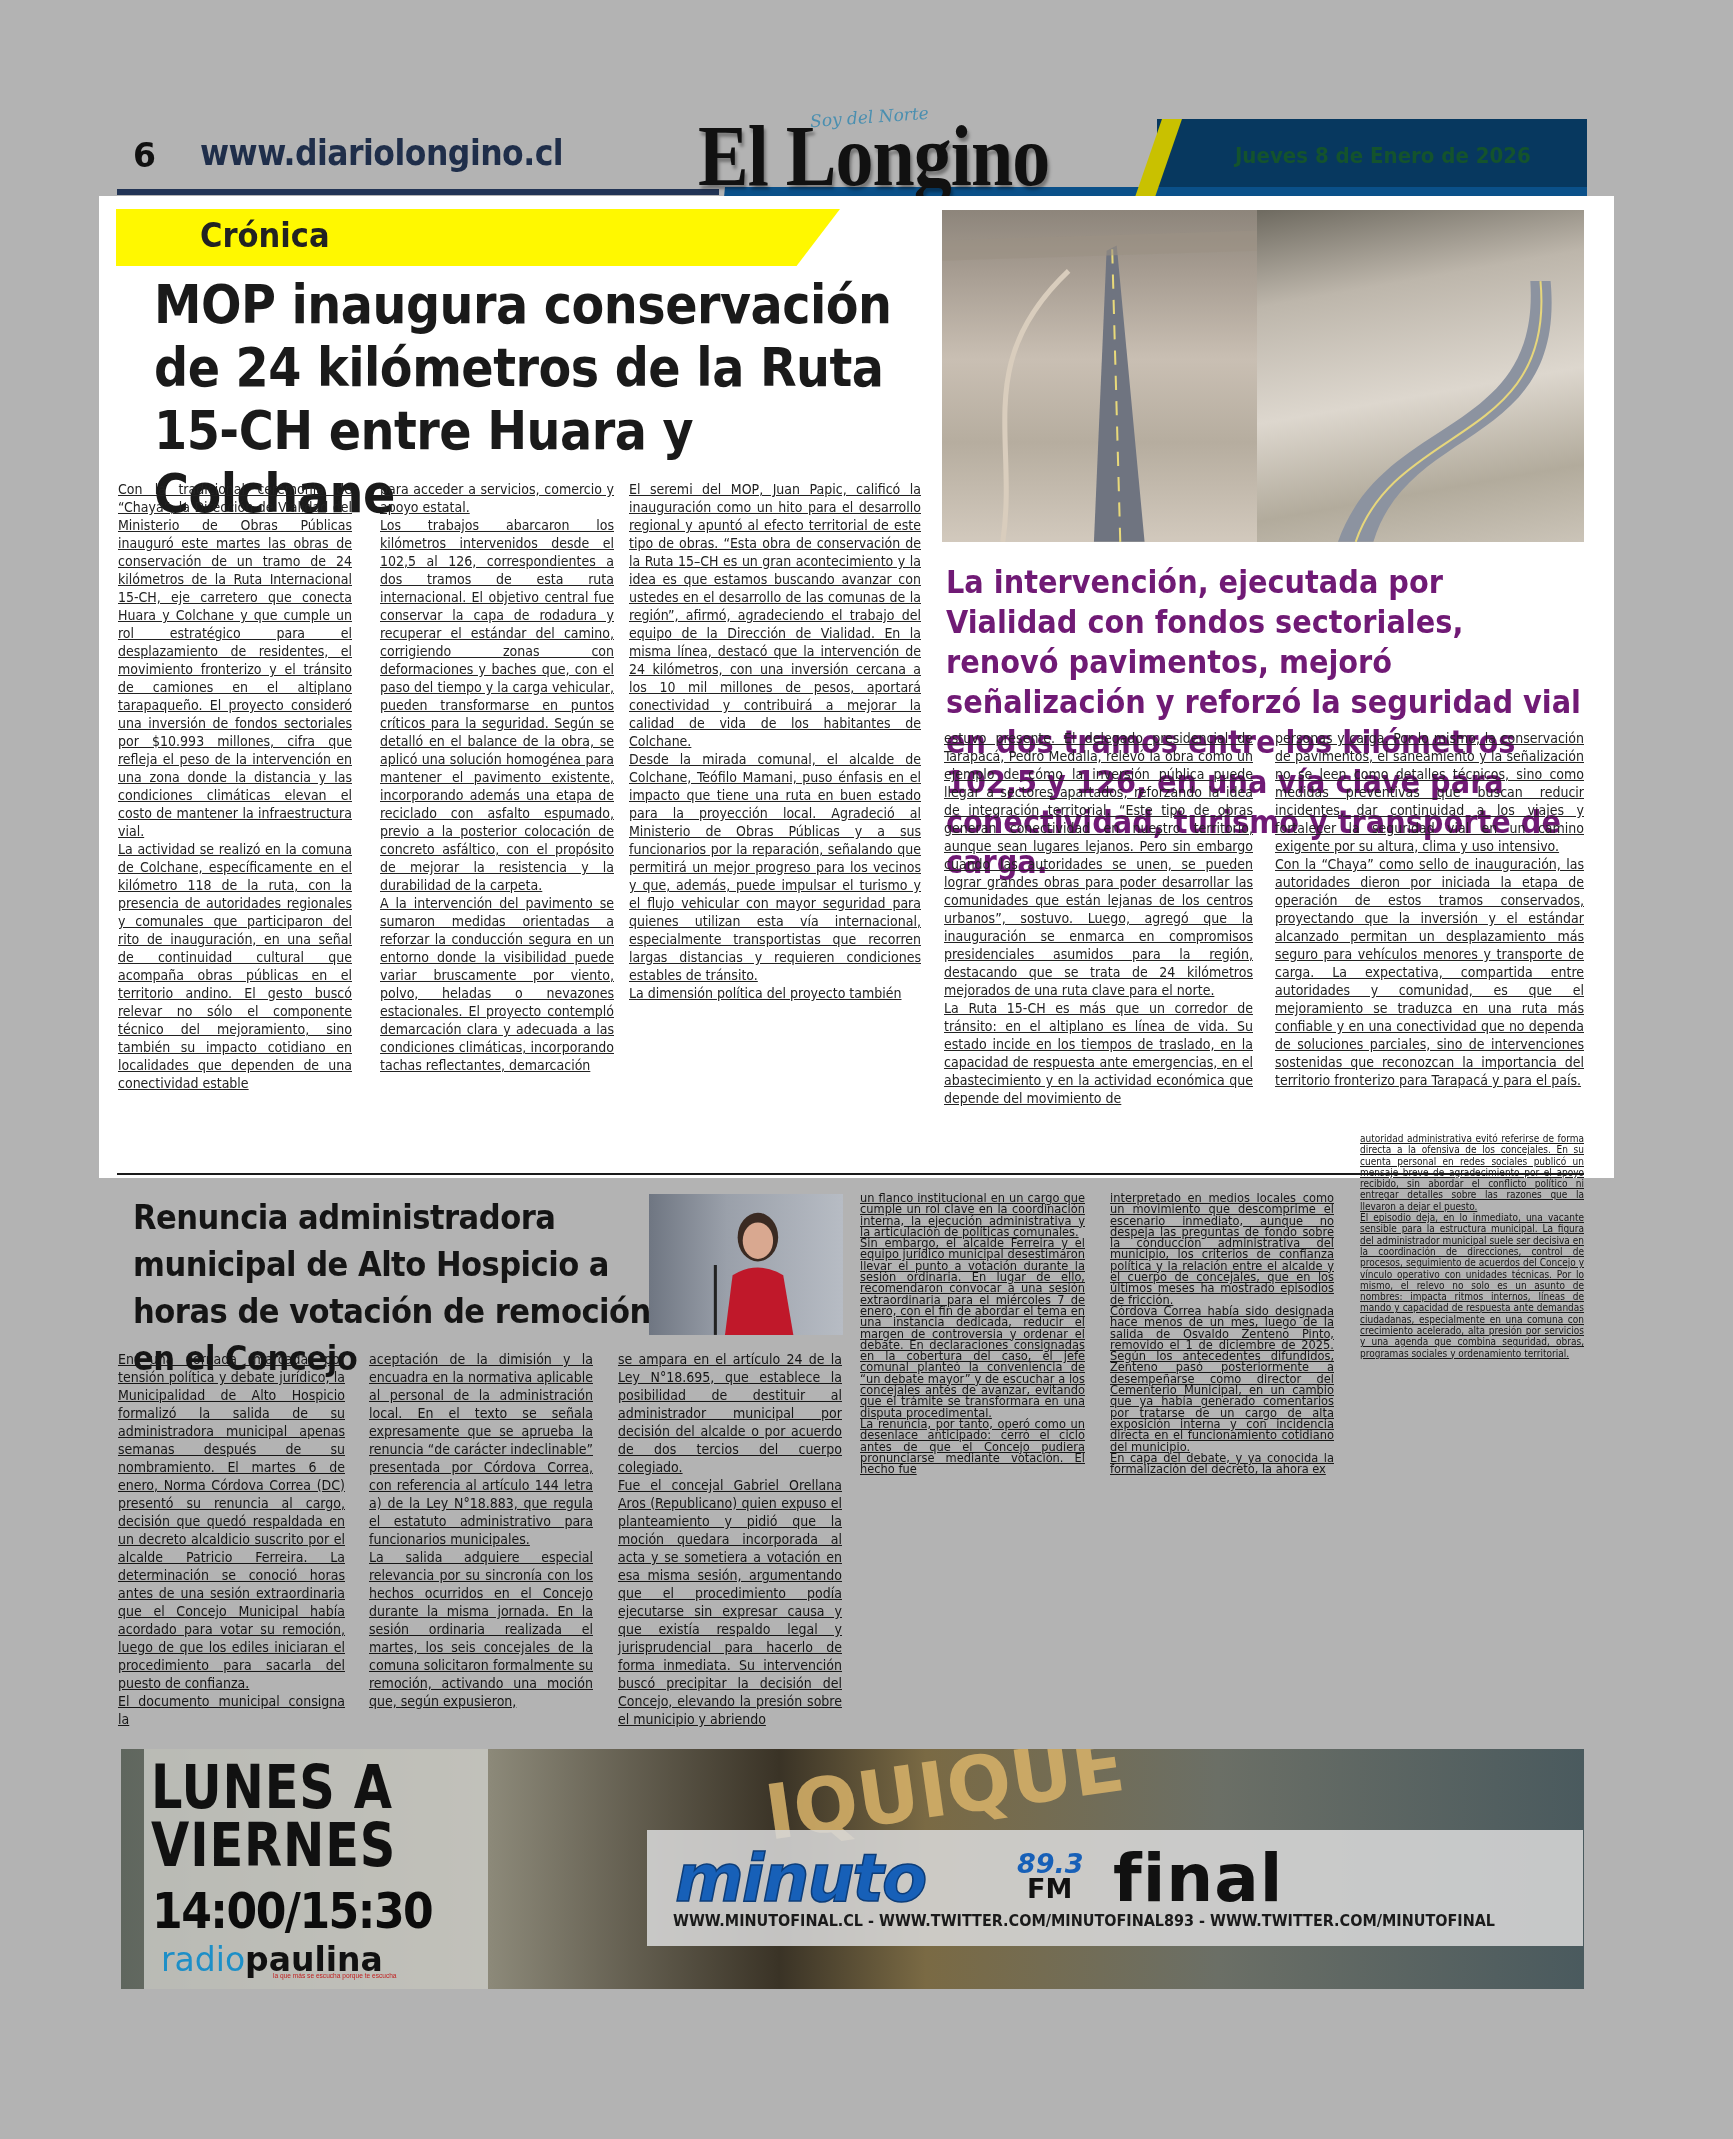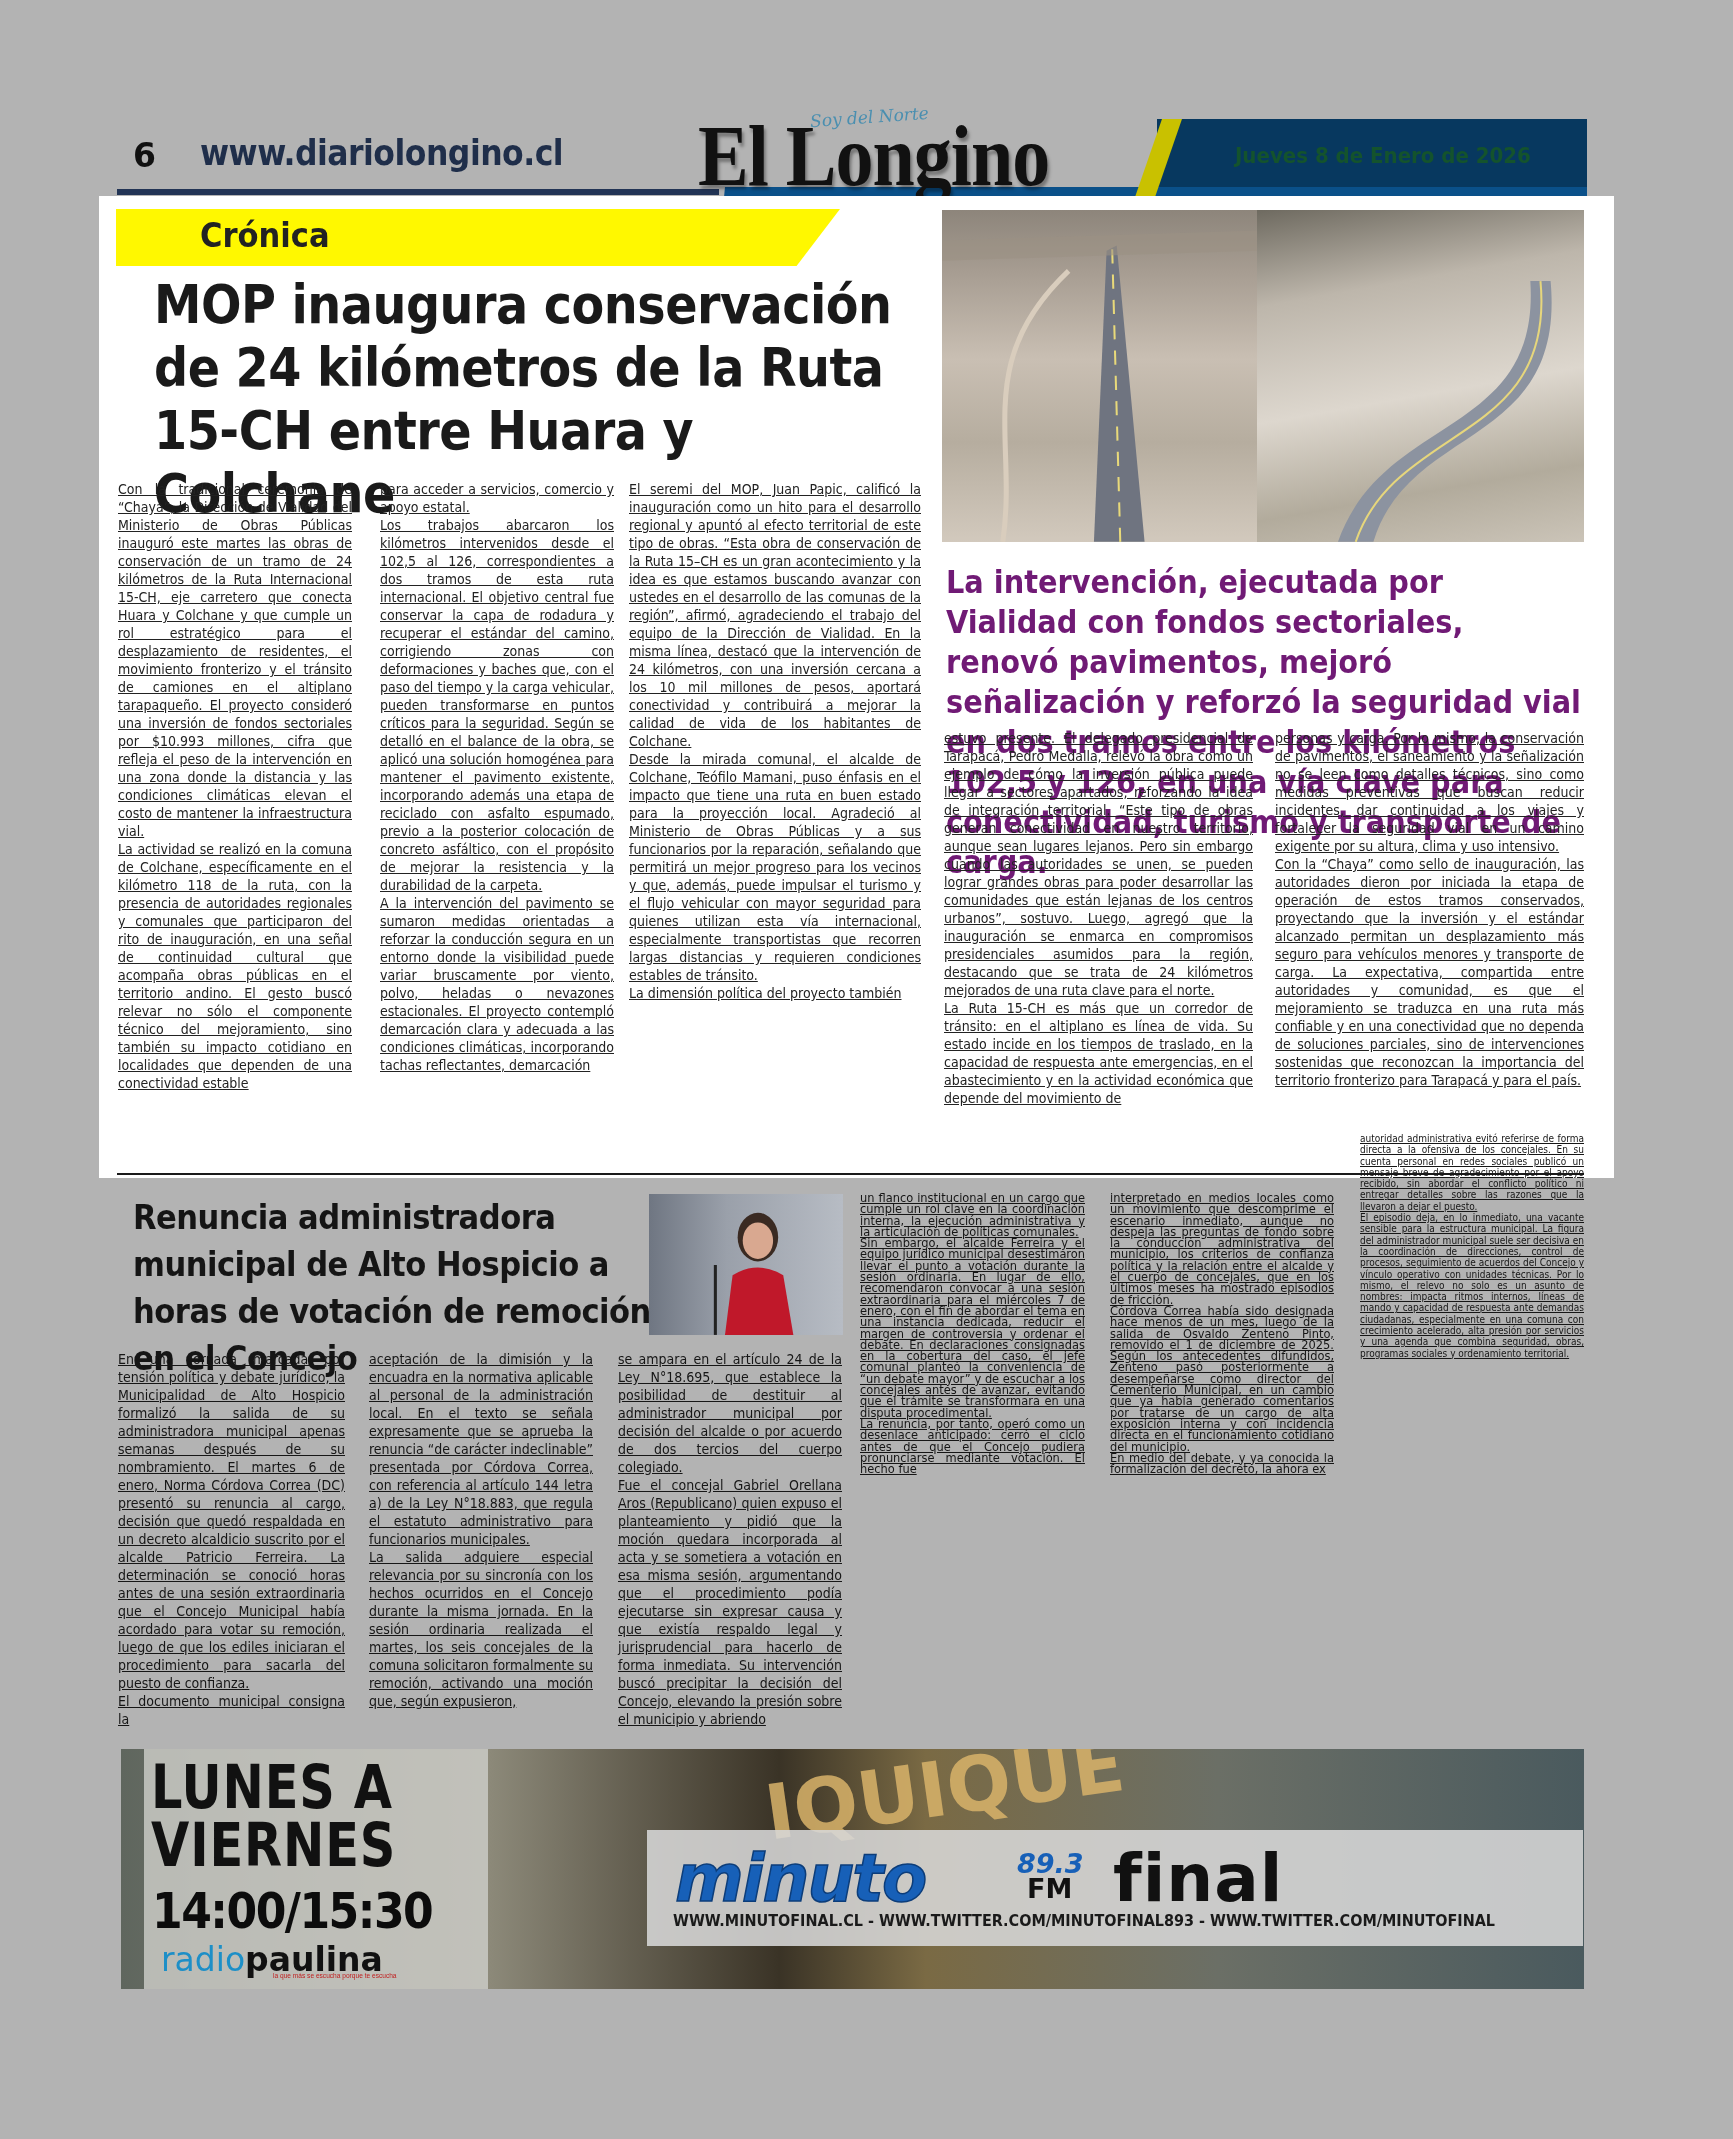--- a/index.html
+++ b/index.html
@@ -131,21 +131,21 @@
   <p>Fue el concejal Gabriel Orellana Aros (Republicano) quien expuso el planteamiento y pidió que la moción quedara incorporada al acta y se sometiera a votación en esa misma sesión, argumentando que el procedimiento podía ejecutarse sin expresar causa y que existía respaldo legal y jurisprudencial para hacerlo de forma inmediata. Su intervención buscó precipitar la decisión del Concejo, elevando la presión sobre el municipio y abriendo</p>
 </div>
 <div class="col bot-col" style="left:860px; top:1192px; width:225px; line-height:11.3px; font-size:12.7px;">
   <p>un flanco institucional en un cargo que cumple un rol clave en la coordinación interna, la ejecución administrativa y la articulación de políticas comunales.</p>
   <p>Sin embargo, el alcalde Ferreira y el equipo jurídico municipal desestimaron llevar el punto a votación durante la sesión ordinaria. En lugar de ello, recomendaron convocar a una sesión extraordinaria para el miércoles 7 de enero, con el fin de abordar el tema en una instancia dedicada, reducir el margen de controversia y ordenar el debate. En declaraciones consignadas en la cobertura del caso, el jefe comunal planteó la conveniencia de “un debate mayor” y de escuchar a los concejales antes de avanzar, evitando que el trámite se transformara en una disputa procedimental.</p>
   <p>La renuncia, por tanto, operó como un desenlace anticipado: cerró el ciclo antes de que el Concejo pudiera pronunciarse mediante votación. El hecho fue</p>
 </div>
 <div class="col bot-col" style="left:1110px; top:1192px; width:224px; line-height:11.3px; font-size:12.7px;">
   <p>interpretado en medios locales como un movimiento que descomprime el escenario inmediato, aunque no despeja las preguntas de fondo sobre la conducción administrativa del municipio, los criterios de confianza política y la relación entre el alcalde y el cuerpo de concejales, que en los últimos meses ha mostrado episodios de fricción.</p>
   <p>Córdova Correa había sido designada hace menos de un mes, luego de la salida de Osvaldo Zenteno Pinto, removido el 1 de diciembre de 2025. Según los antecedentes difundidos, Zenteno pasó posteriormente a desempeñarse como director del Cementerio Municipal, en un cambio que ya había generado comentarios por tratarse de un cargo de alta exposición interna y con incidencia directa en el funcionamiento cotidiano del municipio.</p>
-  <p>En medio del debate, y ya conocida la formalización del decreto, la ahora ex</p>
+  <p>En capa del debate, y ya conocida la formalización del decreto, la ahora ex</p>
 </div>
 <div class="col bot-col" style="left:1360px; top:1133px; width:224px; line-height:11.3px; font-size:10px;">
   <p>autoridad administrativa evitó referirse de forma directa a la ofensiva de los concejales. En su cuenta personal en redes sociales publicó un mensaje breve de agradecimiento por el apoyo recibido, sin abordar el conflicto político ni entregar detalles sobre las razones que la llevaron a dejar el puesto.</p>
   <p>El episodio deja, en lo inmediato, una vacante sensible para la estructura municipal. La figura del administrador municipal suele ser decisiva en la coordinación de direcciones, control de procesos, seguimiento de acuerdos del Concejo y vínculo operativo con unidades técnicas. Por lo mismo, el relevo no solo es un asunto de nombres: impacta ritmos internos, líneas de mando y capacidad de respuesta ante demandas ciudadanas, especialmente en una comuna con crecimiento acelerado, alta presión por servicios y una agenda que combina seguridad, obras, programas sociales y ordenamiento territorial.</p>
 </div>
 
 <div class="abs ad">
   <div class="ad-iquique">IQUIQUE</div>
   <div class="ad-left"></div>
   <div class="ad-days">

